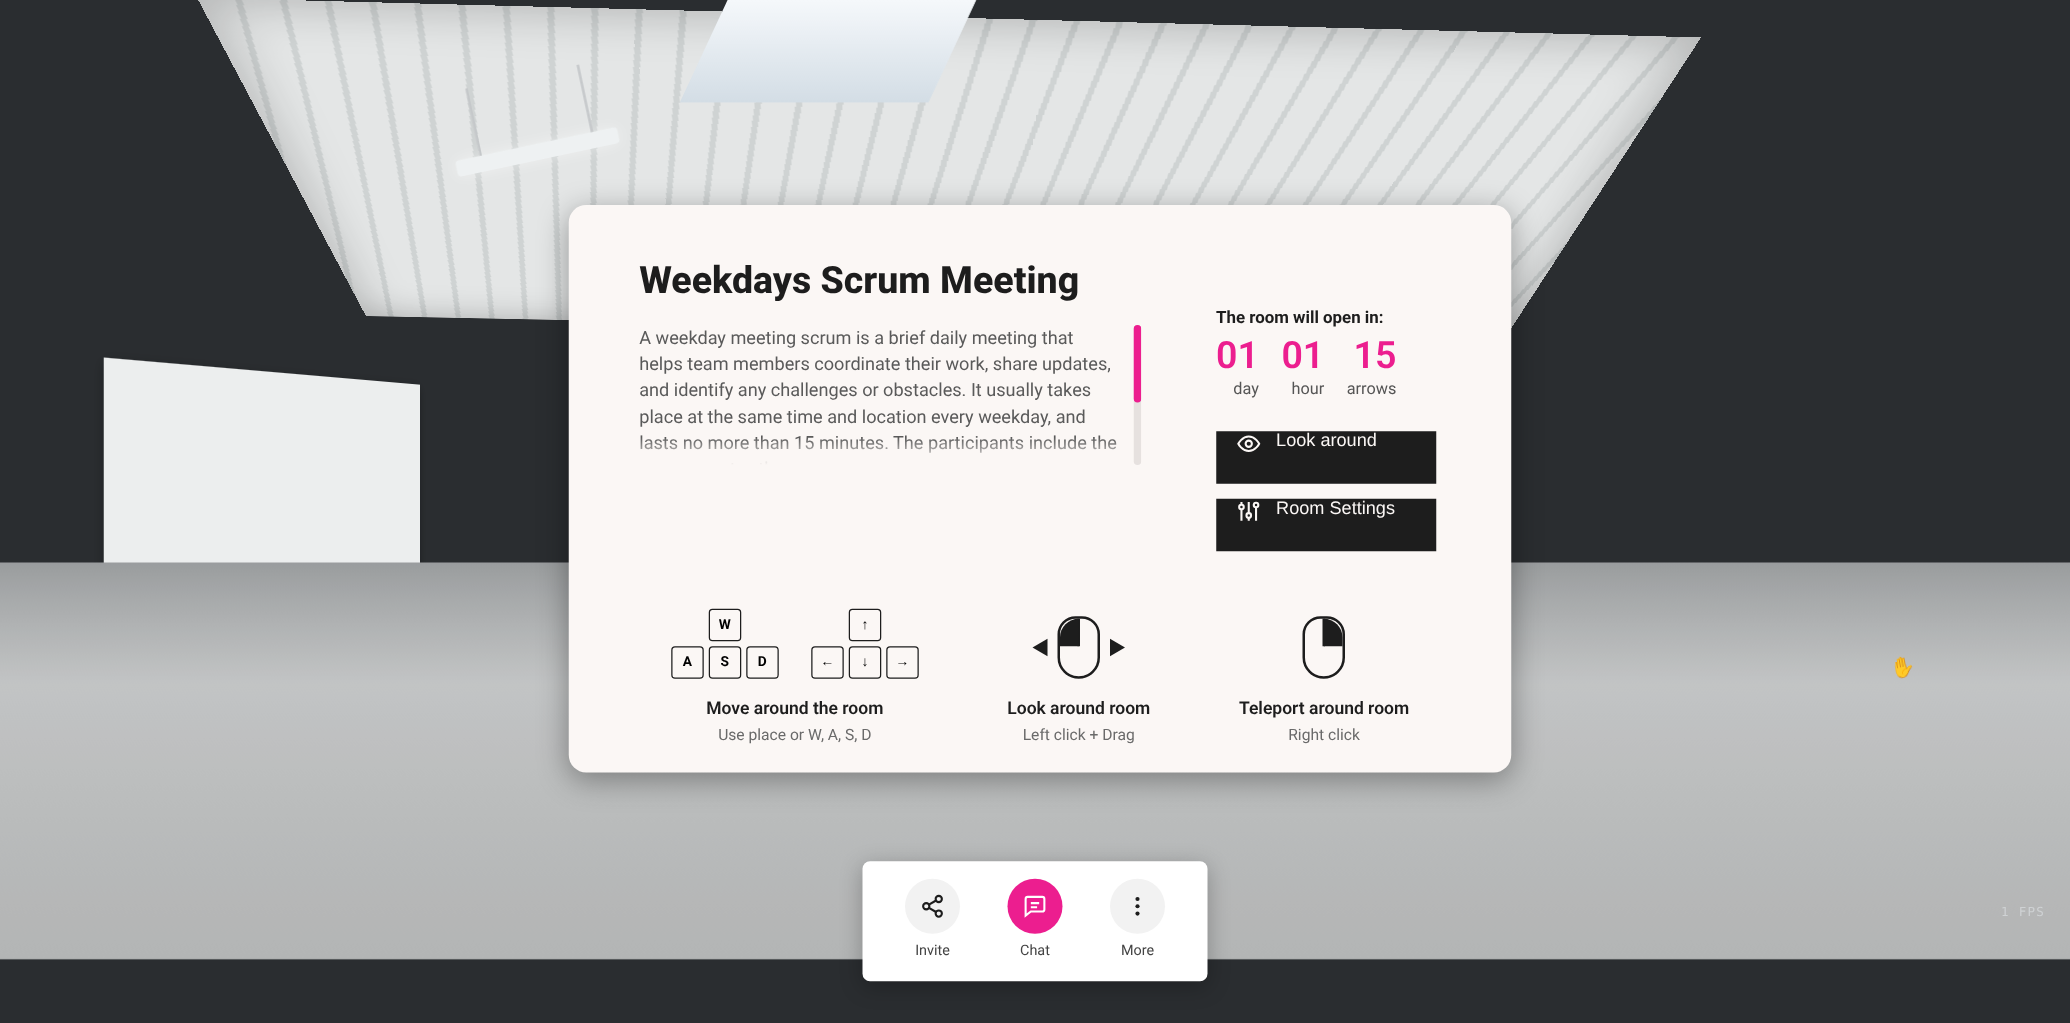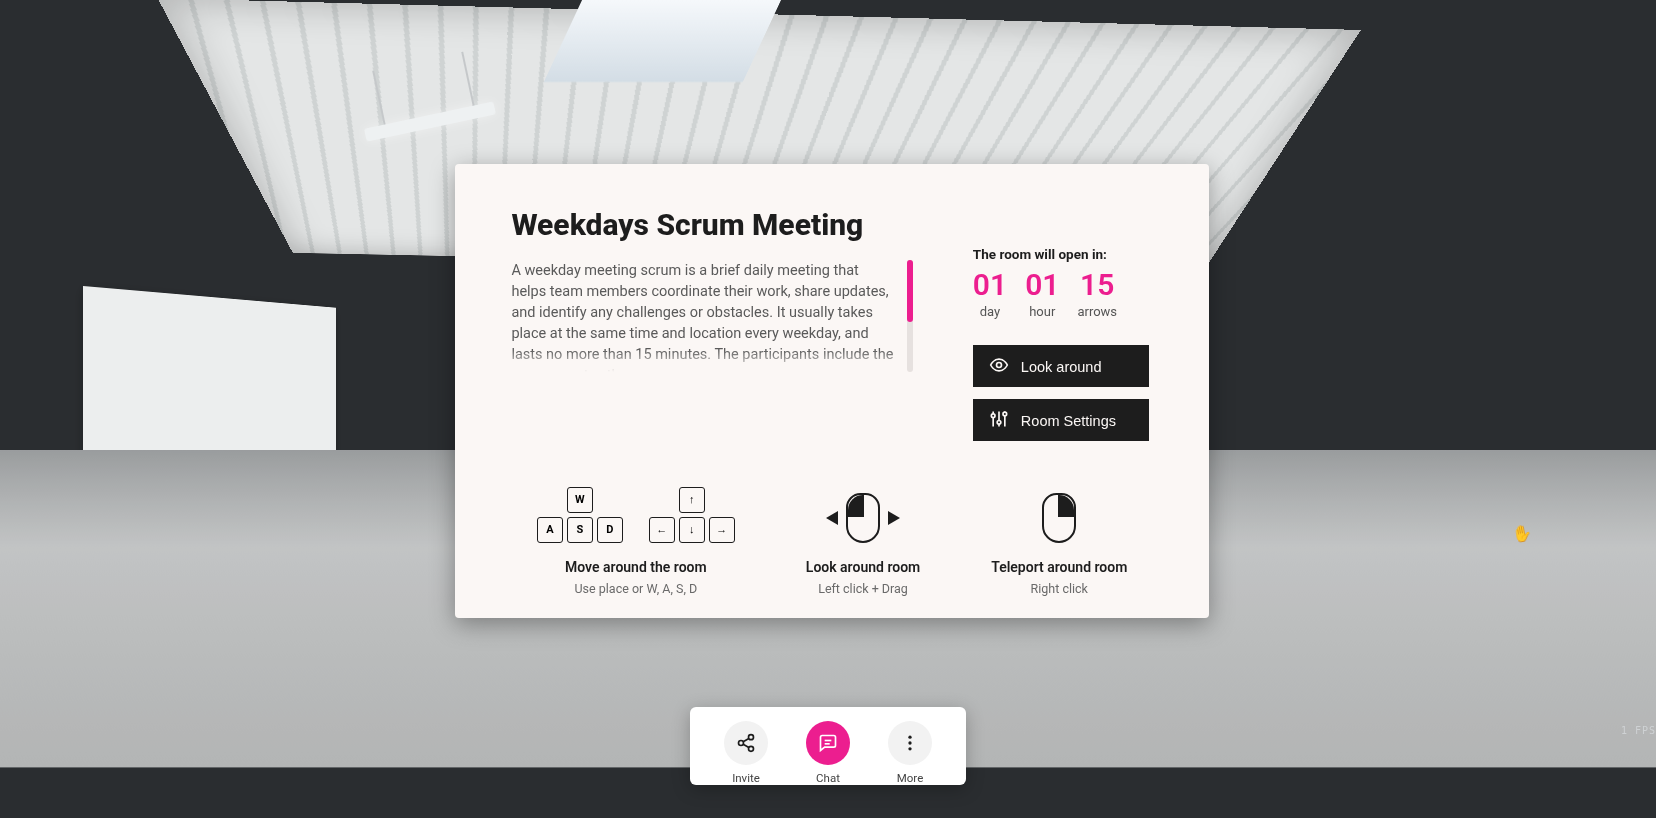--- a/index.html
+++ b/index.html
@@ -63,21 +63,21 @@
   }
   .lamp::before{left:15%}
   .lamp::after{right:15%}
 
   
   .panel {
     position: absolute;
     left: 27.5%; top: 20%;
     width: 45.5%; height: 55.5%;
     background: #fbf7f5;
-    border-radius: 4px;
+    border-radius: 14px;
     padding: 44px 56px 30px 56px;
     box-shadow: 0 6px 24px rgba(0,0,0,0.35);
     display: flex; flex-direction: column;
   }
   .panel-top { display: flex; gap: 60px; flex: 0 0 auto; }
   .panel-left { flex: 1; position: relative; }
   .panel-left h1 {
     font-size: 30px; font-weight: 800; color: #1d1d1d; line-height: 1.15;
     margin-bottom: 18px;
   }
@@ -94,32 +94,32 @@
     background:#e6e1df;
   }
   .desc-scroll::before{
     content:"";position:absolute;left:0;right:0;top:0;height:55%;
     background:#ec1e8f;border-radius:3px;
   }
 
   .panel-right { flex: 0 0 180px; margin-top: 38px; }
   .countdown-label { font-size: 13.5px; font-weight: 700; color:#1d1d1d; margin-bottom: 8px; }
   .countdown { display:flex; gap: 18px; }
-  .cd-col { text-align:center; }
+  .cd-col { text-align:right; }
   .cd-num { font-size: 30px; font-weight: 600; color:#ec1e8f; line-height:1; }
   .cd-unit { font-size: 13px; color:#555; margin-top:4px; }
 
   .action-btn{
     margin-top:26px;
-    display:flex;align-items:flex-end;gap:12px;
+    display:flex;align-items:flex-start;gap:12px;
     width:176px;height:42px;
     background:#1d1d1d;color:#fbf7f5;
     font-size:14.5px;font-weight:500;
     border:none;cursor:pointer;
-    padding:12px 16px;
+    padding:0 16px;
   }
   .action-btn + .action-btn{margin-top:12px;}
   .action-btn svg{flex:0 0 auto}
 
   
   .guide{
     margin-top:46px;
     display:flex;justify-content:space-around;align-items:flex-end;
     gap:20px;
   }
@@ -145,35 +145,35 @@
   .mouse .rbtn{position:absolute;right:0;top:0;width:50%;height:22px;background:#1d1d1d;border-top-right-radius:15px;}
   .mouse-arrows{display:flex;align-items:center;gap:8px;}
   .tri{width:0;height:0;border-top:7px solid transparent;border-bottom:7px solid transparent;}
   .tri.l{border-right:12px solid #1d1d1d;}
   .tri.r{border-left:12px solid #1d1d1d;}
 
   
   .dock{
     position:absolute;left:50%;bottom:4%;transform:translateX(-50%);
     background:#fff;border-radius:6px;
-    display:flex;gap:38px;padding:14px 34px 0;
+    display:flex;gap:38px;padding:14px 34px 18px;
     box-shadow:0 4px 18px rgba(0,0,0,.25);
   }
   .dock-item{display:flex;flex-direction:column;align-items:center;gap:6px;cursor:pointer;}
   .dock-circle{
     width:44px;height:44px;border-radius:50%;
     display:flex;align-items:center;justify-content:center;
     background:#f2f2f2;color:#1d1d1d;
   }
   .dock-circle.accent{background:#ec1e8f;color:#fff;}
   .dock-label{font-size:11.5px;color:#444;}
 
   
   .fps{
-    position:absolute;right:0;bottom:10%;
+    position:absolute;right:20px;bottom:10%;
     font-size:10px;color:#cfd2d4;font-family:monospace;letter-spacing:1px;
   }
 
   
   .cursor-hand{
     position:absolute;right:7.5%;top:64%;
     color:#e9ebec;font-size:16px;transform:rotate(-10deg);
     user-select:none;
   }
 </style>

